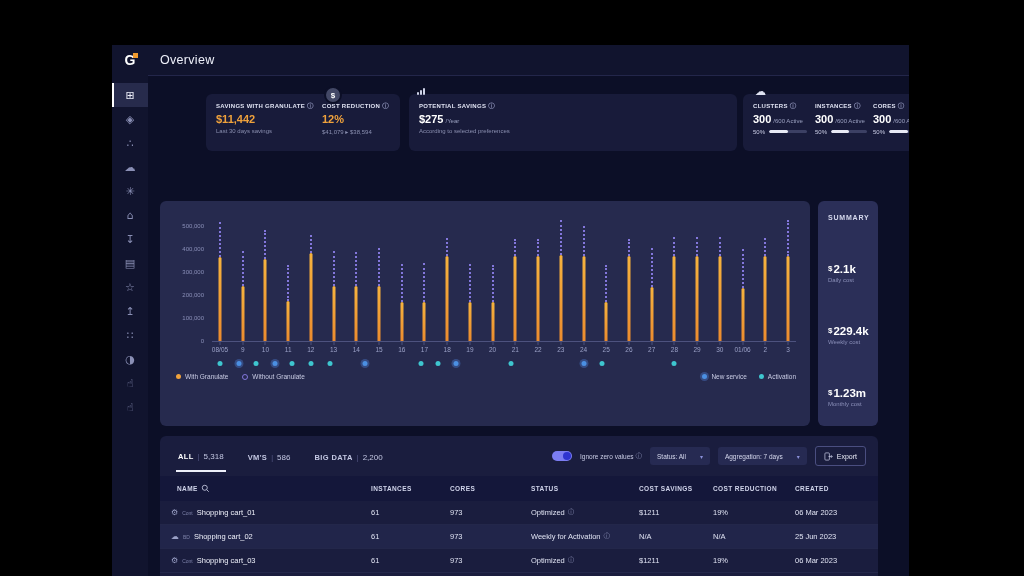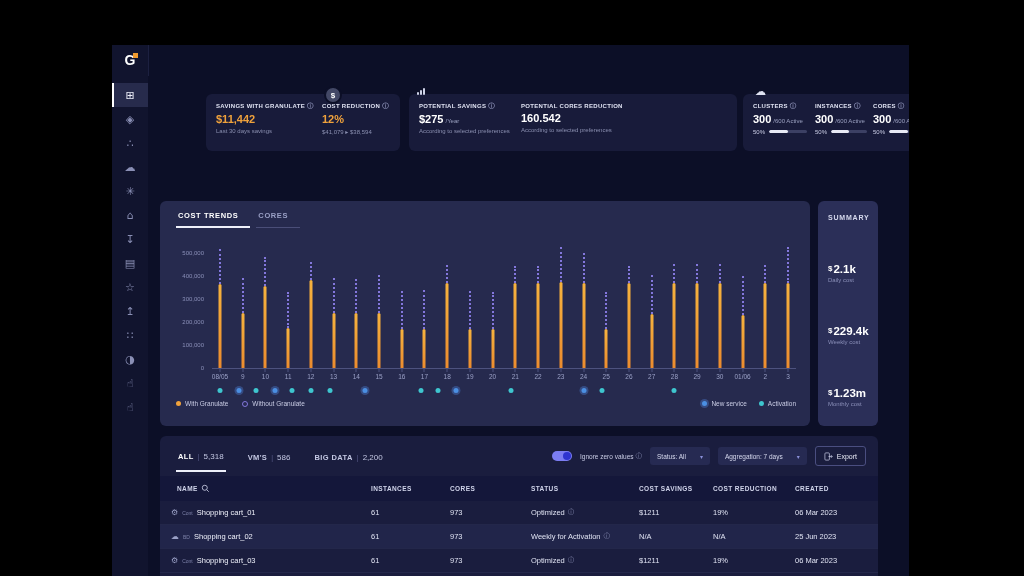--- a/index.html
+++ b/index.html
@@ -156,20 +156,23 @@
         </div>
         <div class="side-item">
           <span class="side-glyph">☝</span>
         </div>
         <div class="side-item">
           <span class="side-glyph">☝</span>
         </div>
       </div>
   </div>
 
+  <div class="hdr">
+    <span class="hdr-title">Overview</span>
+  </div>
 
   <div class="content">
 
     <div>
         <div class="card card1">
           <span class="c-icon badge-circle">$</span>
           <div class="card-metrics">
             <div class="metric">
               <div class="m-label">
                 <span>SAVINGS WITH GRANULATE</span>
@@ -196,27 +199,20 @@
           </span>
           <div class="card-metrics">
             <div class="metric">
               <div class="m-label">
                 <span>POTENTIAL SAVINGS</span>
                 <span class="info">ⓘ</span>
               </div>
               <div class="m-value"><span>$275</span><span class="unit">/Year</span></div>
               <div class="m-sub">According to selected preferences</div>
             </div>
-            <div class="metric">
-              <div class="m-label">
-                <span>POTENTIAL CORES REDUCTION</span>
-              </div>
-              <div class="m-value"><span>160.542</span></div>
-              <div class="m-sub">According to selected preferences</div>
-            </div>
           </div>
         </div>
         <div class="card card3">
           <span class="c-icon cloud-glyph">☁</span>
           <div class="card-metrics">
             <div class="metric">
               <div class="m-label">
                 <span>CLUSTERS</span>
                 <span class="info">ⓘ</span>
               </div>
@@ -253,24 +249,20 @@
                   <i style="width: 50%;"></i>
                 </div>
               </div>
             </div>
           </div>
         </div>
       </div>
 
 
     <div class="chart-panel">
-      <div class="tabs">
-        <div class="tab active">COST TRENDS</div>
-        <div class="tab">CORES</div>
-      </div>
       <div class="plot">
         <div class="plot-inner">
             <div class="bar-s" style="left: 0%; height: 66.3636%;"></div>
             <div class="bar-d" style="left: 0%; bottom: 66.3636%; height: 28.1818%;"></div>
             <div class="xt" style="left: 0%;"></div>
             <div class="bar-s" style="left: 4%; height: 43.6364%;"></div>
             <div class="bar-d" style="left: 4%; bottom: 43.6364%; height: 28.1818%;"></div>
             <div class="xt" style="left: 4%;"></div>
             <div class="bar-s" style="left: 8%; height: 65.4545%;"></div>
             <div class="bar-d" style="left: 8%; bottom: 65.4545%; height: 22.7273%;"></div>

